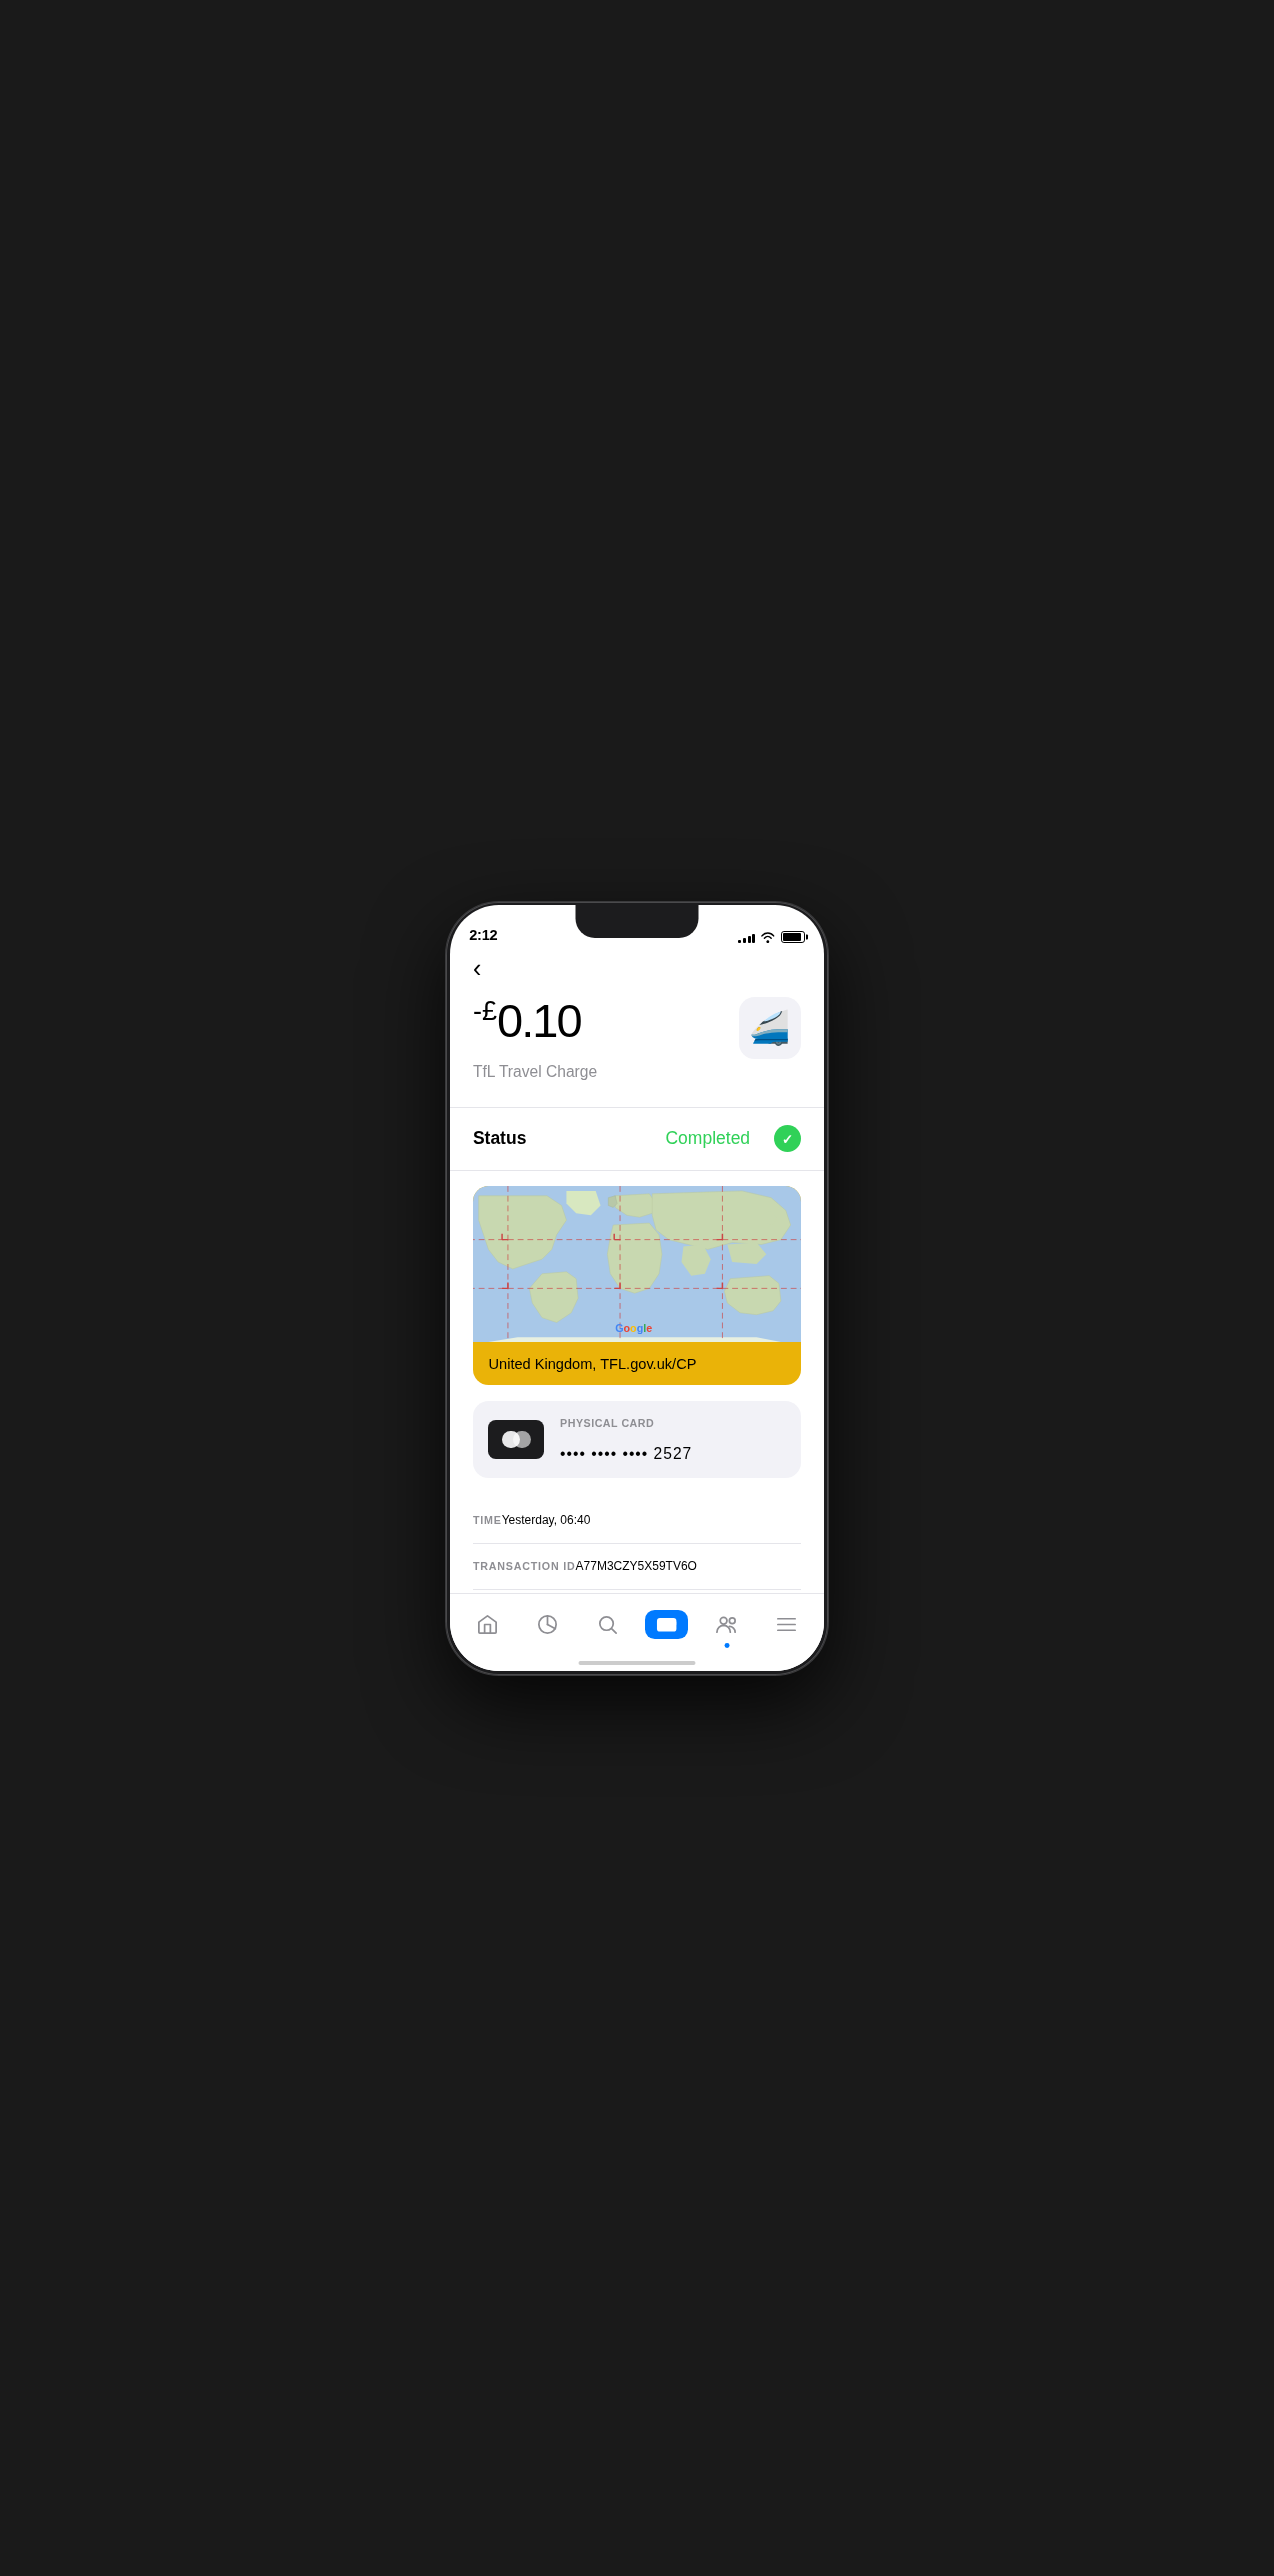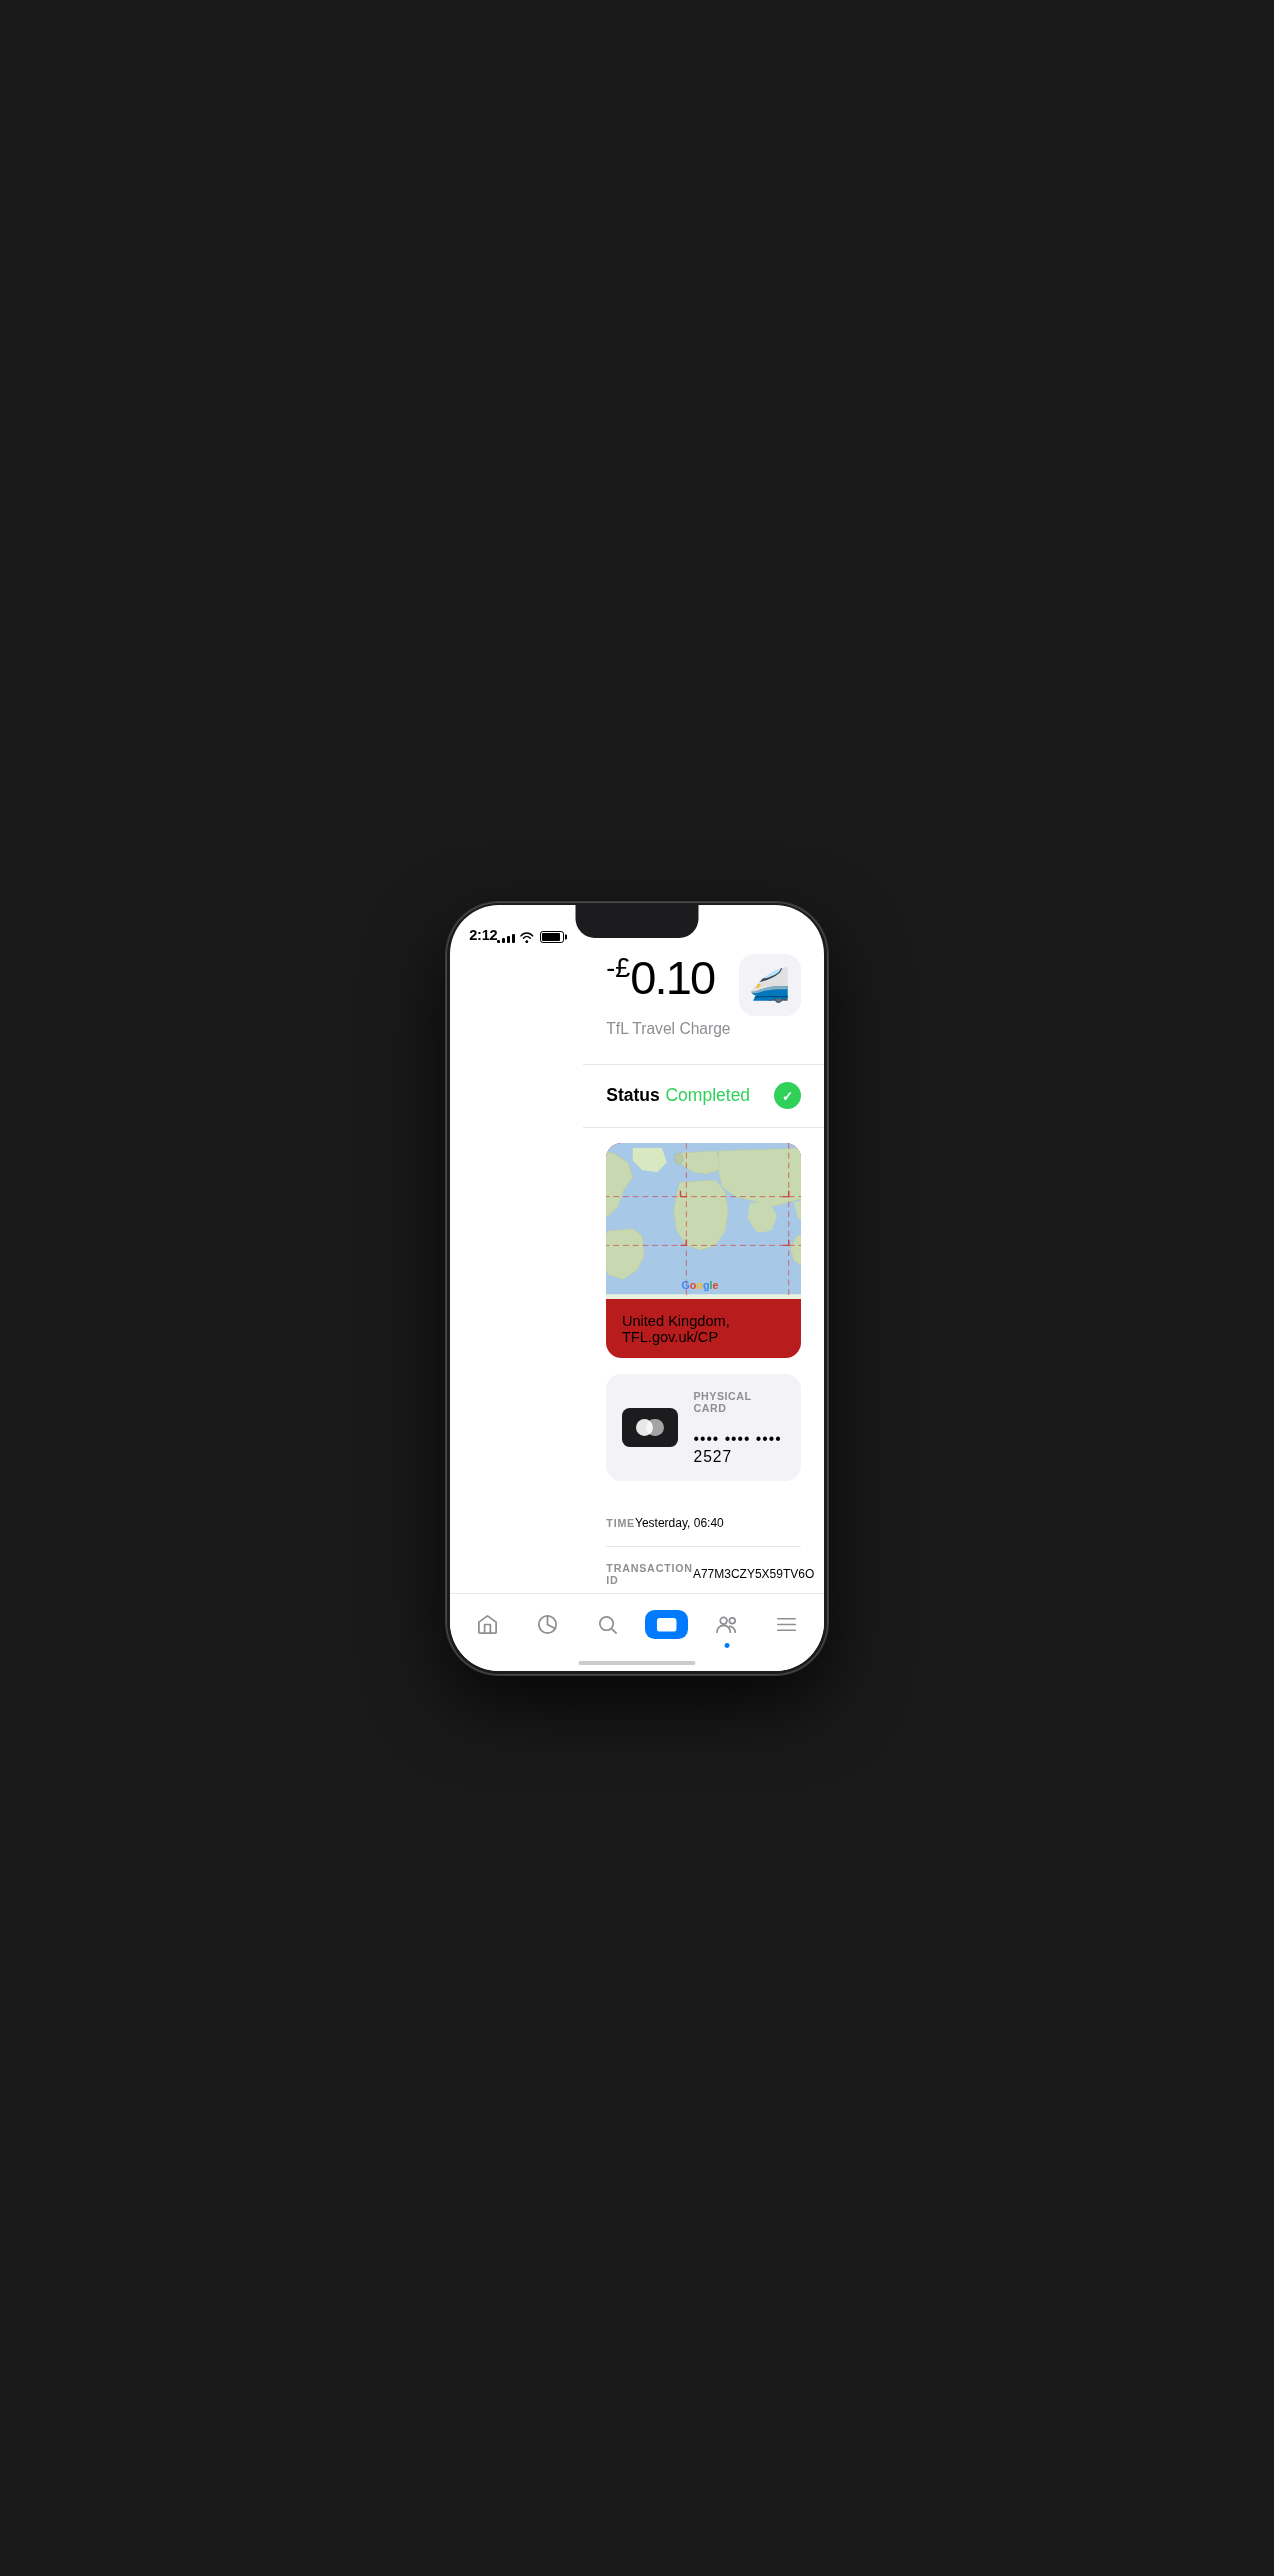--- a/index.html
+++ b/index.html
@@ -27,20 +27,21 @@
     }
 
     .phone-inner {
       width: 100%;
       height: 100%;
       background: #fff;
       border-radius: 49px;
       overflow: hidden;
       position: relative;
       display: flex;
+      flex-direction: column;
     }
 
     
     .notch {
       position: absolute;
       top: 0;
       left: 50%;
       transform: translateX(-50%);
       width: 123px;
       height: 33px;
@@ -230,21 +231,21 @@
       display: flex;
       align-items: center;
       justify-content: center;
       color: white;
       font-size: 13.6px;
       font-weight: 700;
     }
 
     
     .map-card {
-      background: #b91c1c;
+      background: #eab308;
       border-radius: 15.6px;
       overflow: hidden;
       margin-bottom: 15.6px;
     }
 
     .map-container {
       width: 100%;
       height: 156px;
       position: relative;
       overflow: hidden;

